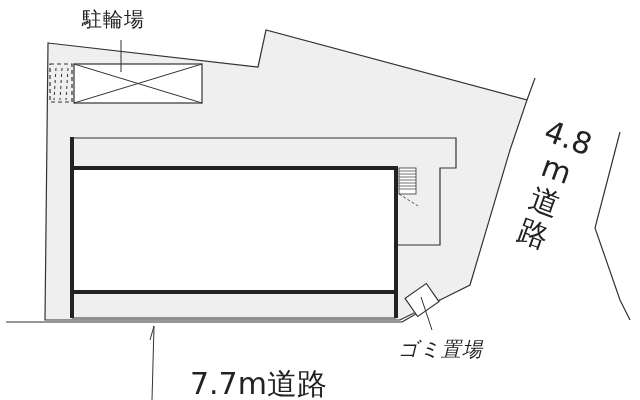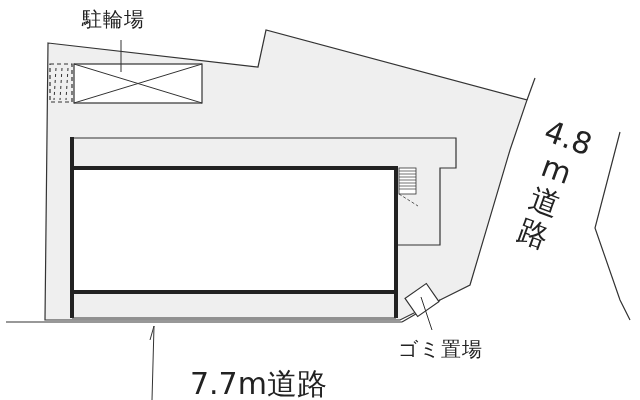--- a/index.html
+++ b/index.html
@@ -1,20 +1,20 @@
 <!DOCTYPE html>
 <html><head>
   <meta charset="utf-8">
   <style>
     html, body { margin: 0; padding: 0; background: #ffffff; }
     body { width: 640px; height: 400px; overflow: hidden; position: relative; }
     #plan { position: absolute; left: 0; top: 0; width: 640px; height: 400px; }
     .label { position: absolute; font-family: "DejaVu Sans", sans-serif; color: #222; white-space: nowrap; }
     .bike-label { left: 82px; top: 6px; font-size: 20px; letter-spacing: 1px; }
-    .trash-label { left: 398px; top: 336px; font-size: 20px; letter-spacing: 1px; }
+    .trash-label { left: 398px; top: 336px; font-size: 20px; letter-spacing: 1px; font-style: italic; }
     .road-bottom { left: 190px; top: 364px; font-size: 30px; }
     .road-right { left: 520px; top: 118px; width: 60px; height: 150px; }
     .road-right .vtext { position: absolute; left: 0; top: 0; transform: rotate(20deg); transform-origin: 30px 70px; font-size: 30px; line-height: 34px; text-align: center; width: 60px; }
     .road-right .vtext span { display: block; }
   </style>
 </head>
 <body>
 
 <svg id="plan" viewBox="0 0 640 400" xmlns="http://www.w3.org/2000/svg">
 

